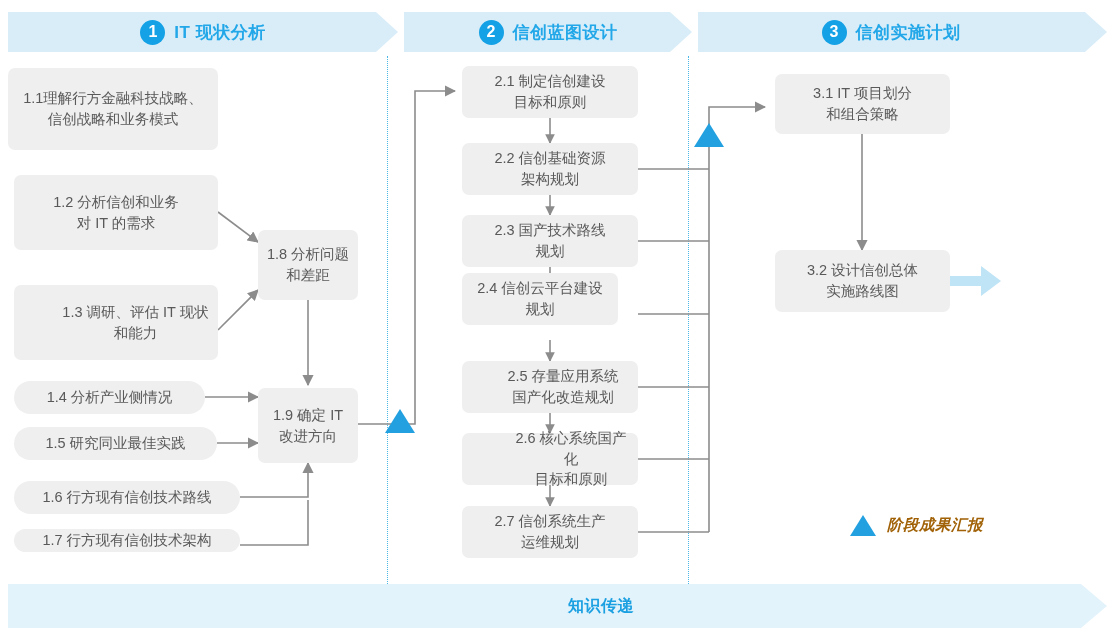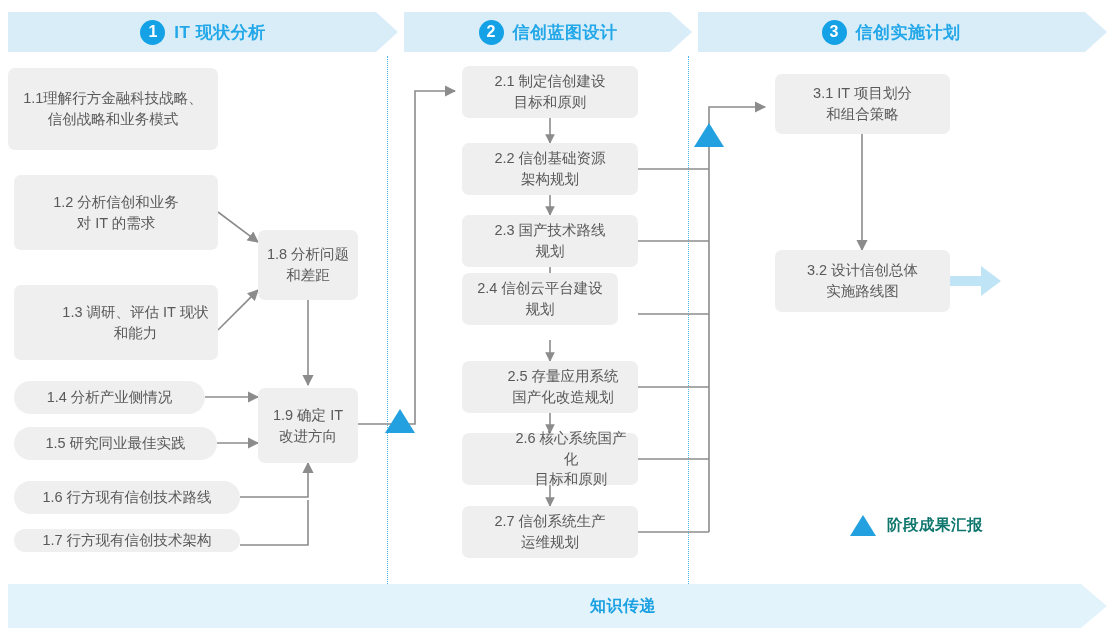--- a/index.html
+++ b/index.html
@@ -88,22 +88,23 @@
   .legend{
     position:absolute;display:flex;align-items:center;gap:11px;
   }
   .legend-tri{
     width:0;height:0;
     border-left:13px solid transparent;
     border-right:13px solid transparent;
     border-bottom:21px solid #22a0e0;
   }
   .legend-label{
-    color:#0f766e;font-size:15.5px;font-weight:bold;letter-spacing:.5px;
+    color:#a16207;font-size:15.5px;font-weight:bold;letter-spacing:.5px;
     white-space:nowrap;
+    font-style:italic;
   }
   
   .bottom-band{
     position:absolute;left:8px;top:584px;width:1099px;height:44px;
     background:#e3f3fb;
     clip-path:polygon(0 0, calc(100% - 26px) 0, 100% 50%, calc(100% - 26px) 100%, 0 100%);
   }
   .bottom-label{
     position:absolute;top:584px;height:44px;
     display:flex;align-items:center;
@@ -308,15 +309,15 @@
 
   <div class="tri small" style="left:385px;top:409px;"></div>
   <div class="tri small" style="left:694px;top:123px;"></div>
 
   <div class="legend" style="left:850px;top:515px;">
     <div class="legend-tri"></div>
     <div class="legend-label">阶段成果汇报</div>
   </div>
 
   <div class="bottom-band"></div>
-  <div class="bottom-label" style="left:590px;">知识传递</div>
+  <div class="bottom-label" style="left:568px;">知识传递</div>
 
 </div>
 
 </body></html>

